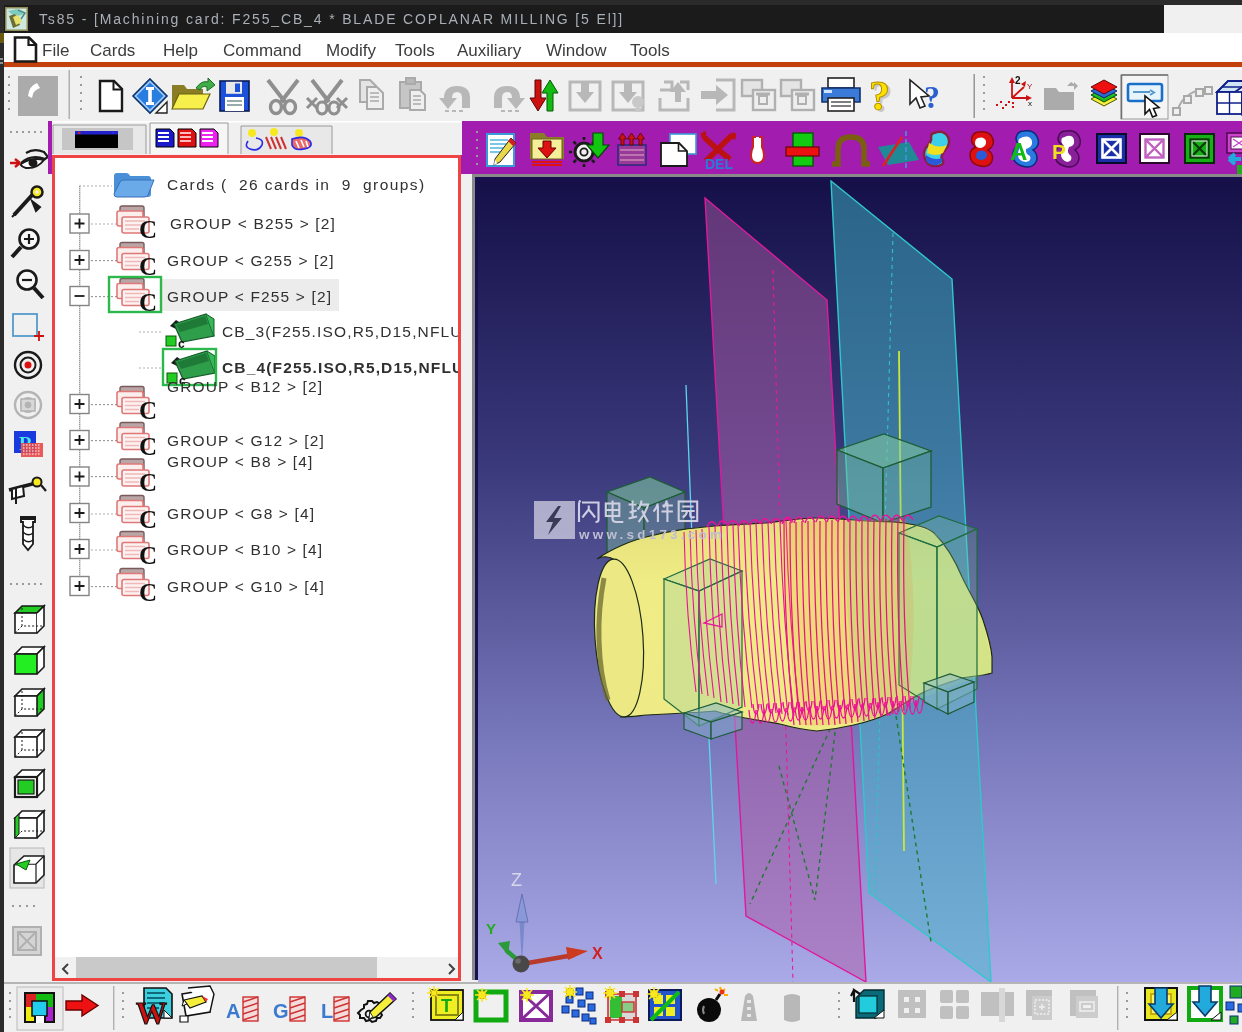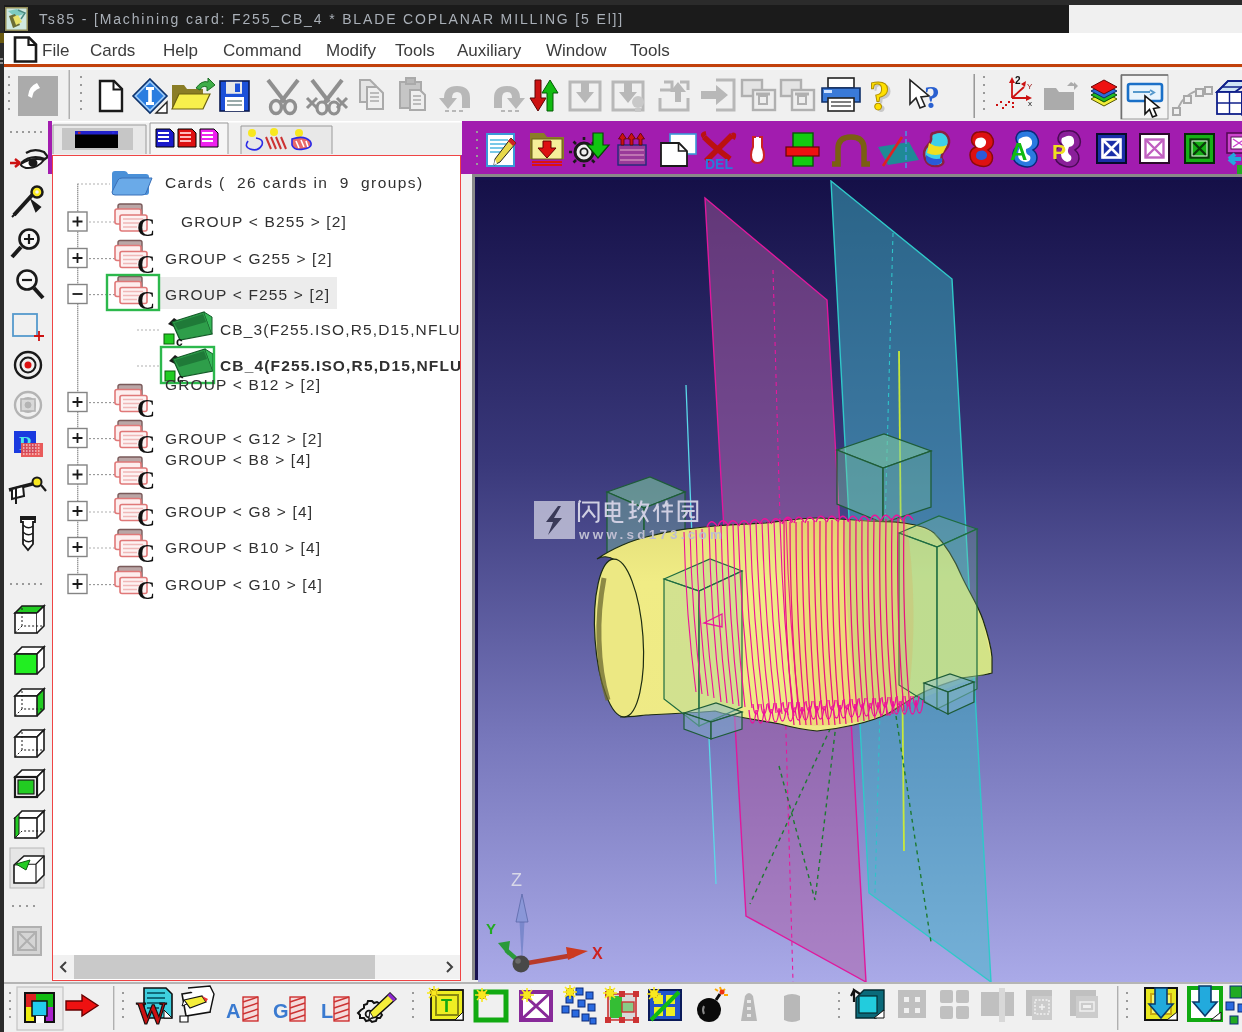--- a/index.html
+++ b/index.html
@@ -1,26 +1,26 @@
 <!DOCTYPE html>
 <html><head>
 <meta charset="utf-8">
 <style>
 * { margin:0; padding:0; box-sizing:border-box; }
 html,body { width:1242px; height:1032px; overflow:hidden; background:#f0f0f0;
   font-family:"Liberation Sans", sans-serif; }
 .abs { position:absolute; }
-#titlebar { left:4px; top:5px; width:1065px; height:28px; background:#1b1b1b; color:#a9afb7; font-size:14px; }
+#titlebar { left:4px; top:5px; width:1160px; height:28px; background:#1b1b1b; color:#a9afb7; font-size:14px; }
 #titlebar .txt { position:absolute; left:35px; top:6px; letter-spacing:1.85px; }
-#menubar { left:4px; top:33px; width:1238px; height:34px; background:#ffffff; border-bottom:3px solid #c2410c; }
+#menubar { left:4px; top:33px; width:1238px; height:34px; background:#ffffff; border-bottom:5px solid #c2410c; }
 .menuitem { position:absolute; top:8px; font-size:17px; color:#3c3c3c; }
 #toolbar1 { left:4px; top:68px; width:1238px; height:53px; background:#f0f0f0; }
 #midband { left:4px; top:121px; width:1238px; height:53px; background:#a21caf; }
 #sidebar { left:4px; top:121px; width:44px; height:861px; background:#f0f0f0; }
-#treepanel { left:52px; top:155px; width:409px; height:826px; background:#ffffff; border:1px solid #ef4444; overflow:hidden; }
+#treepanel { left:52px; top:155px; width:409px; height:826px; background:#ffffff; border:3px solid #ef4444; overflow:hidden; }
 #viewport { left:472px; top:174px; width:770px; height:806px; border-left:3px solid #8a8a8a; border-top:3px solid #8a8a8a; background:#181150; }
 #bottombar { left:4px; top:982px; width:1238px; height:50px; background:#f0f0f0; border-top:2px solid #b5b5b5; }
 .edge { background:#2b2b2b; }
 .treerow { position:absolute; font-size:15.5px; color:#303030; white-space:nowrap; letter-spacing:1.15px; }
 </style>
 </head>
 <body>
 <div class="abs edge" style="left:0;top:0;width:1242px;height:5px"></div>
 <div class="abs edge" style="left:0;top:0;width:4px;height:1032px"></div>
 <div class="abs" style="left:0;top:33px;width:4px;height:10px;background:#6a5a10"></div>
@@ -625,21 +625,21 @@
 <use href="#cardstack" x="62" y="337.5"></use>
 <use href="#cardstack" x="62" y="373.5"></use>
 <use href="#cardstack" x="62" y="410.5"></use>
 <rect x="54" y="119" width="52" height="35" fill="none" stroke="#2cb84c" stroke-width="2.4"></rect>
 
 <use href="#horn" x="107" y="154"></use>
 <use href="#horn" x="108" y="191"></use>
 <rect x="108" y="191" width="53" height="36" fill="none" stroke="#2cb84c" stroke-width="2.4"></rect>
 </svg>
 <div class="treerow" style="left:112px;top:18px;letter-spacing:1.4px">Cards (&nbsp; 26 cards in&nbsp; 9&nbsp; groups)</div>
-<div class="treerow" style="left:128px;top:57px">GROUP &lt; B255 &gt; [2]</div>
+<div class="treerow" style="left:115px;top:57px">GROUP &lt; B255 &gt; [2]</div>
 <div class="treerow" style="left:112px;top:94px">GROUP &lt; G255 &gt; [2]</div>
 <div class="treerow" style="left:112px;top:130px">GROUP &lt; F255 &gt; [2]</div>
 <div class="treerow" style="left:167px;top:165px">CB_3(F255.ISO,R5,D15,NFLUTI</div>
 <div class="treerow" style="left:167px;top:201px;font-weight:bold">CB_4(F255.ISO,R5,D15,NFLUT</div>
 <div class="treerow" style="left:112px;top:220px">GROUP &lt; B12 &gt; [2]</div>
 <div class="treerow" style="left:112px;top:274px">GROUP &lt; G12 &gt; [2]</div>
 <div class="treerow" style="left:112px;top:295px">GROUP &lt; B8 &gt; [4]</div>
 <div class="treerow" style="left:112px;top:347px">GROUP &lt; G8 &gt; [4]</div>
 <div class="treerow" style="left:112px;top:383px">GROUP &lt; B10 &gt; [4]</div>
 <div class="treerow" style="left:112px;top:420px">GROUP &lt; G10 &gt; [4]</div>

